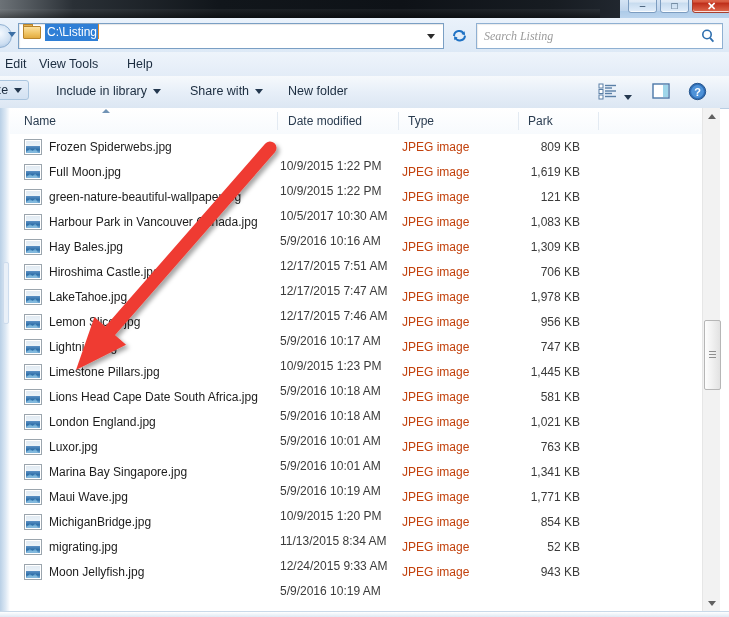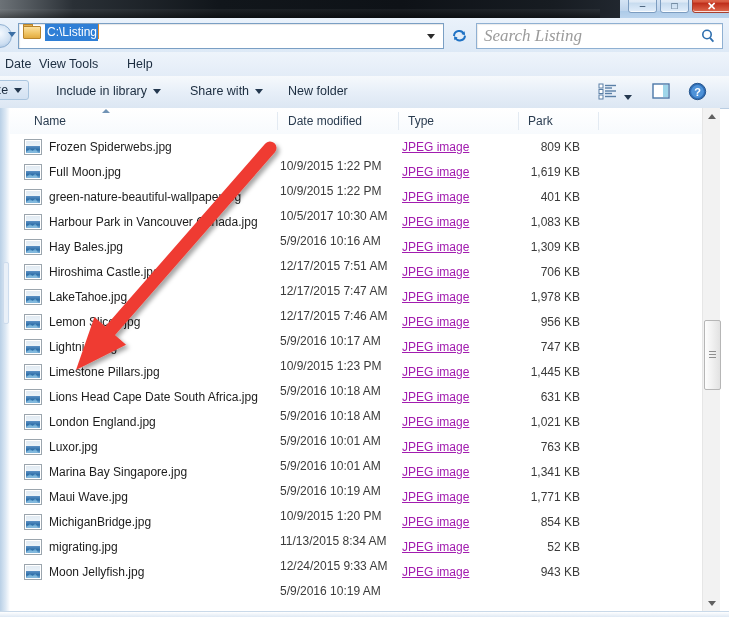--- a/index.html
+++ b/index.html
@@ -168,21 +168,21 @@
     left: 476px; top: 5px;
     width: 245px; height: 24px;
     background: #ffffff;
     border: 1px solid #8fb0d2;
     box-shadow: inset 1px 1px 1px rgba(0,0,0,.08);
     display: flex;
     align-items: center;
   }
   .searchph {
     margin-left: 7px;
-    font-size: 17px;
+    font-size: 12px;
     color: #9b9b9b;
     font-style: italic;
     font-family: "Liberation Serif", serif;
   }
   .searchmag {
     position: absolute;
     right: 6px; top: 3px;
   }
 
   
@@ -296,23 +296,22 @@
   .cell-date {
     position: absolute;
     left: 270px;
     color: #3b3b3b;
     white-space: nowrap;
     margin-top: 38px;
   }
   .cell-type {
     position: absolute;
     left: 392px;
-    color: #a21caf;
-    white-space: nowrap;
-    text-decoration: underline;
+    color: #c2410c;
+    white-space: nowrap;
   }
   .cell-size {
     position: absolute;
     left: 460px;
     width: 110px;
     text-align: right;
     color: #3b3b3b;
     white-space: nowrap;
   }
 
@@ -474,21 +473,21 @@
       <span class="searchmag">
         <svg width="16" height="18" viewBox="0 0 16 18">
           <circle cx="7" cy="7.5" r="4.2" fill="none" stroke="#2f6fae" stroke-width="1.6"></circle>
           <line x1="10" y1="10.8" x2="13.4" y2="14.6" stroke="#2f6fae" stroke-width="1.8"></line>
         </svg>
       </span>
     </div>
   </div>
 
   <div class="menubar">
-    <div class="menuitem" style="left:0px">Date</div>
+    <div class="menuitem" style="left:0px">Edit</div>
     <div class="menuitem" style="left:34px">View</div>
     <div class="menuitem" style="left:64px">Tools</div>
     <div class="menuitem" style="left:122px">Help</div>
   </div>
 
   <div class="toolbar">
     <div class="tbitem pressed" style="left:-12px">
       <span>ze</span>
       <span class="caretdown"></span>
     </div>
@@ -530,21 +529,21 @@
       <svg width="19" height="19" viewBox="0 0 19 19">
         <circle cx="9.5" cy="9.5" r="8.2" fill="#2f6db5" stroke="#27578f" stroke-width="1"></circle>
         <circle cx="9.5" cy="9.5" r="6.4" fill="#4e92d8"></circle>
         <text x="9.5" y="13.6" font-size="11" font-family="Liberation Sans, sans-serif" font-weight="bold" fill="#ffffff" text-anchor="middle">?</text>
       </svg>
     </div>
   </div>
 
   <div class="colhead">
     <div class="sortarrow"></div>
-    <div class="colcell" style="left:24px">Name</div>
+    <div class="colcell" style="left:14px">Name</div>
     <div class="coldiv" style="left:267px"></div>
     <div class="colcell" style="left:278px">Date modified</div>
     <div class="coldiv" style="left:388px"></div>
     <div class="colcell" style="left:398px">Type</div>
     <div class="coldiv" style="left:508px"></div>
     <div class="colcell" style="left:518px">Park</div>
     <div class="coldiv" style="left:588px"></div>
   </div>
 
   <div class="leftedge"></div>
@@ -569,21 +568,21 @@
         <div class="cell-type">JPEG image</div>
         <div class="cell-size">1,619 KB</div>
       </div>
       <div class="row">
         <div class="cell-name">
           <span class="ico jpeg"></span>
           <span>green-nature-beautiful-wallpaper.jpg</span>
         </div>
         <div class="cell-date">10/5/2017 10:30 AM</div>
         <div class="cell-type">JPEG image</div>
-        <div class="cell-size">401 KB</div>
+        <div class="cell-size">121 KB</div>
       </div>
       <div class="row">
         <div class="cell-name">
           <span class="ico jpeg"></span>
           <span>Harbour Park in Vancouver Canada.jpg</span>
         </div>
         <div class="cell-date">5/9/2016 10:16 AM</div>
         <div class="cell-type">JPEG image</div>
         <div class="cell-size">1,083 KB</div>
       </div>
@@ -641,21 +640,21 @@
         <div class="cell-type">JPEG image</div>
         <div class="cell-size">1,445 KB</div>
       </div>
       <div class="row">
         <div class="cell-name">
           <span class="ico jpeg"></span>
           <span>Lions Head Cape Date South Africa.jpg</span>
         </div>
         <div class="cell-date">5/9/2016 10:18 AM</div>
         <div class="cell-type">JPEG image</div>
-        <div class="cell-size">631 KB</div>
+        <div class="cell-size">581 KB</div>
       </div>
       <div class="row">
         <div class="cell-name">
           <span class="ico jpeg"></span>
           <span>London England.jpg</span>
         </div>
         <div class="cell-date">5/9/2016 10:01 AM</div>
         <div class="cell-type">JPEG image</div>
         <div class="cell-size">1,021 KB</div>
       </div>

